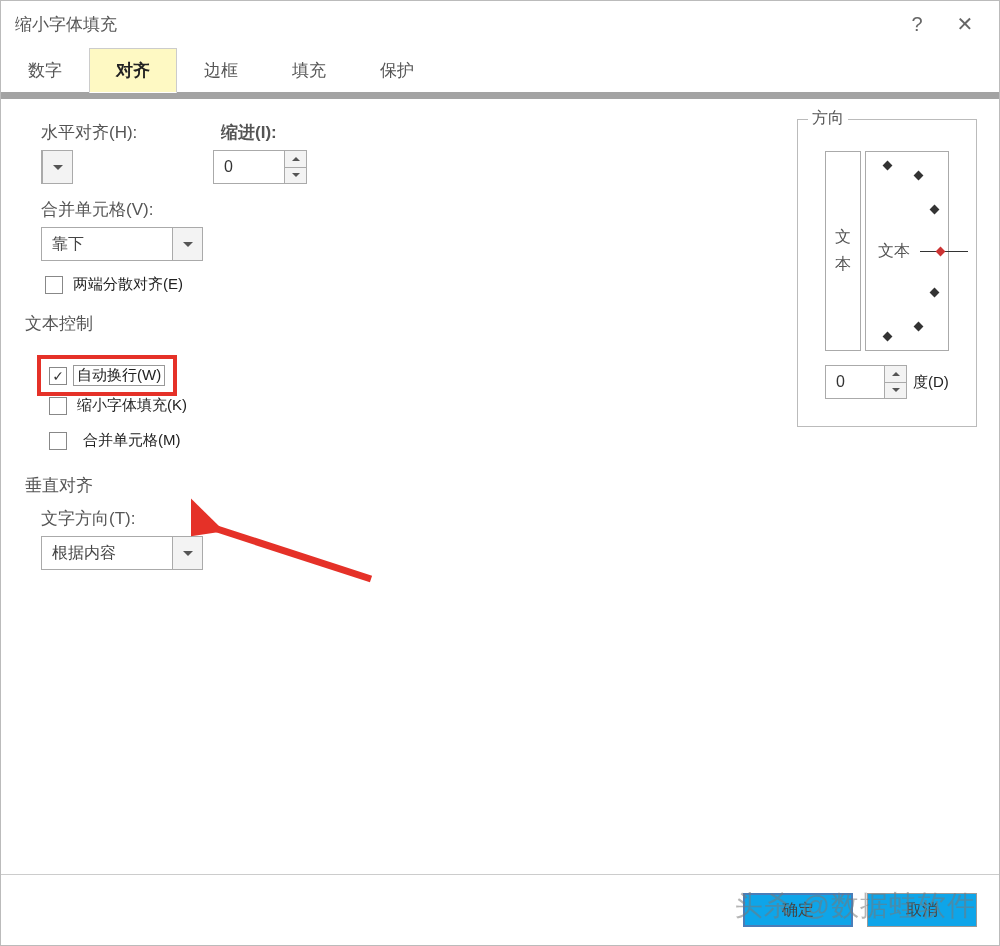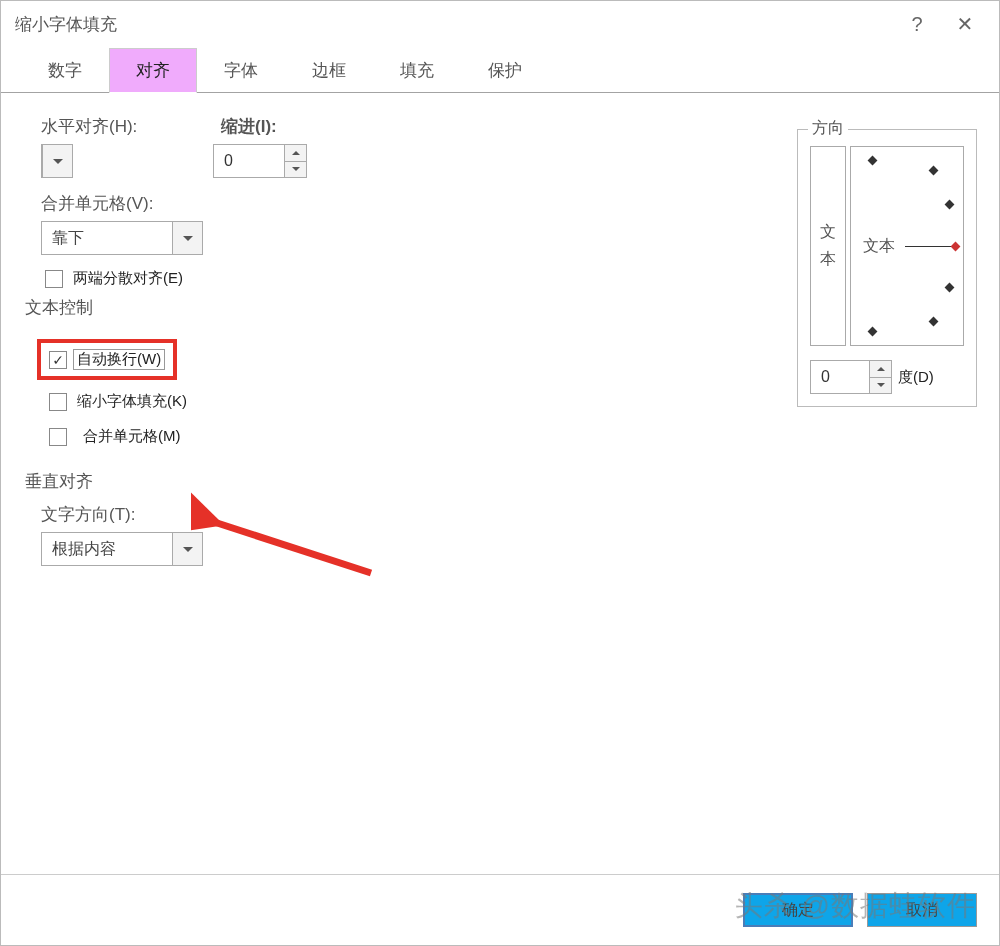--- a/index.html
+++ b/index.html
@@ -33,36 +33,36 @@
     height: 44px;
     display: flex;
     align-items: center;
     justify-content: center;
     color: #666;
     font-size: 20px;
     font-weight: 300;
   }
   .tabs {
     display: flex;
-    padding-left: 20px;
-    border-bottom: 1px solid #a3a3a3;
+    border-bottom: 7px solid #a3a3a3;
   }
   .tab {
     padding: 10px 26px;
     font-size: 17px;
     color: #555;
     position: relative;
     top: 1px;
     border: 1px solid transparent;
   }
   .tab.active {
     border: 1px solid #ccc;
     border-bottom: 1px solid #fff;
-    background: #f0abfc;
+    background: #fef9c3;
     color: #222;
+    font-weight: bold;
   }
   .content {
     padding: 22px 22px 10px 24px;
     flex: 1;
     position: relative;
   }
   .section-label {
     font-size: 17px;
     color: #555;
     margin-bottom: 10px;
@@ -139,21 +139,20 @@
   .tri-down {
     width: 0; height: 0;
     border-left: 4px solid transparent;
     border-right: 4px solid transparent;
     border-top: 4px solid #555;
   }
   .chk-row {
     display: flex;
     align-items: center;
     margin-left: 20px;
-    margin-top: 12px;
     gap: 10px;
   }
   .chk {
     width: 18px; height: 18px;
     border: 1px solid #888;
     display: flex;
     align-items: center;
     justify-content: center;
     font-size: 14px;
     color: #333;
@@ -165,24 +164,24 @@
     margin-top: 10px;
     display: inline-flex;
     align-items: center;
     gap: 6px;
   }
   .highlight-box .chk { margin: 0; }
   .highlight-label { border: 1px solid #999; padding: 0 3px; }
   .orientation-panel {
     position: absolute;
     right: 22px;
-    top: 36px;
+    top: 20px;
     width: 180px;
     border: 1px solid #bbb;
-    padding: 0;
+    padding: 15px;
   }
   .orientation-legend {
     position: absolute;
     top: -12px;
     left: 10px;
     background: #fff;
     padding: 0 4px;
     font-size: 16px;
     color: #555;
   }
@@ -280,21 +279,20 @@
 
   <div class="titlebar">
     <div class="titlebar-title">缩小字体填充</div>
     <div class="titlebar-btn">?</div>
     <div class="titlebar-btn">✕</div>
   </div>
 
   <div class="tabs">
     <div class="tab">数字</div>
     <div class="tab active">对齐</div>
-    <div class="tab">字体</div>
     <div class="tab">边框</div>
     <div class="tab">填充</div>
     <div class="tab">保护</div>
   </div>
 
   <div class="content">
 
     
 
     <div class="row" style="align-items:flex-start; margin-bottom:14px;">
@@ -330,21 +328,21 @@
         </div>
       </div>
     </div>
 
     <div class="chk-row">
       <div class="chk"></div>
       <span>两端分散对齐(E)</span>
     </div>
 
     
-    <div class="section-label" style="margin-top:8px;">文本控制</div>
+    <div class="section-label" style="margin-top:18px;">文本控制</div>
 
     <div class="highlight-box">
       <div class="chk">
           <span>✓</span>
         </div>
       <span class="highlight-label">自动换行(W)</span>
     </div>
 
     <div class="chk-row" style="margin-left:24px;">
       <div class="chk"></div>

